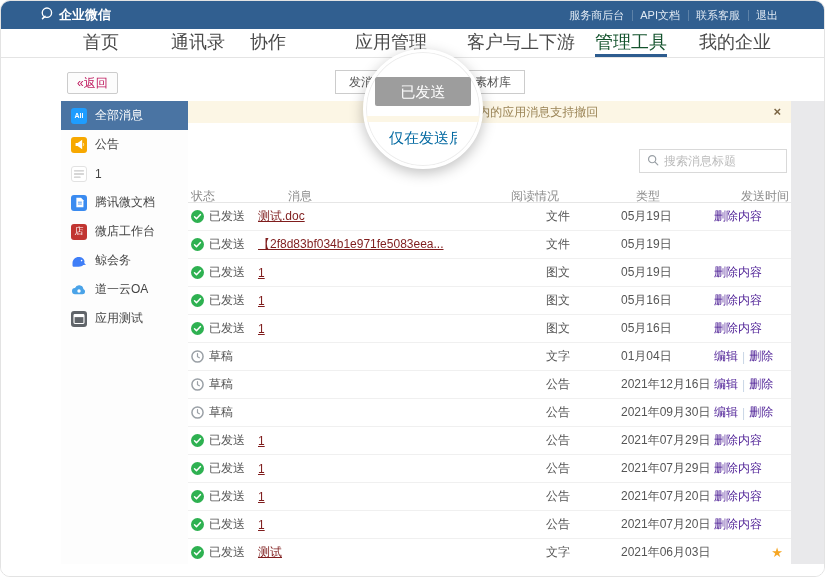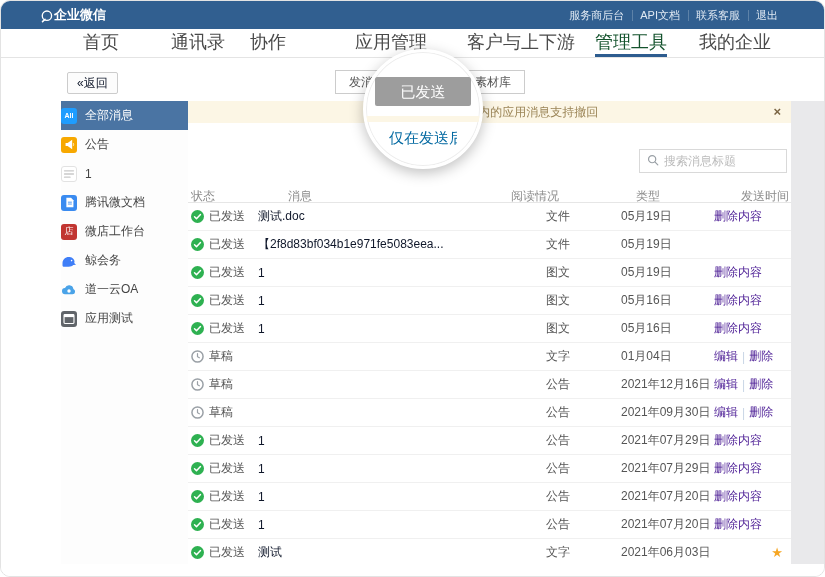--- a/index.html
+++ b/index.html
@@ -11,51 +11,51 @@
   .screen {
     position:relative; width:825px; height:577px;
     border-radius:10px; overflow:hidden;
     border:1px solid #e3e3e3; background:#fff;
   }
   
   .topbar {
     height:28px; background:#315f90; display:flex; align-items:center;
     padding:0 38px; color:#fff;
   }
-  .brand { display:flex; align-items:flex-end; font-size:13px; font-weight:bold; }
+  .brand { display:flex; align-items:flex-start; gap:5px; font-size:13px; font-weight:bold; }
   .brand svg { display:block; }
   .top-links { margin-left:auto; display:flex; align-items:center; list-style:none; }
   .top-links li { font-size:11px; color:#dfe8f2; cursor:pointer; padding:0 8px; position:relative; }
   .top-links li + li::before {
     content:""; position:absolute; left:0; top:2px; bottom:2px; width:1px; background:#5d82a8;
   }
   
   .navbar { position:relative; height:29px; background:#fff; border-bottom:1px solid #e4e4e4; }
   .nav-item {
     position:absolute; top:0; height:28px; line-height:26px; font-size:18px;
     color:#4a4a4a; cursor:pointer; white-space:nowrap;text-align:right;
   }
   .nav-item.active { color:#14532d; border-bottom:3px solid #2d5c8f; }
   
   .content { position:relative; height:519px; background:#fff; }
   .back-btn {
     position:absolute; left:66px; top:14px; height:22px; padding:0 9px;
-    font-size:12px; color:#0f172a; background:#fcfcfc; border:1px solid #ccc;
+    font-size:12px; color:#be185d; background:#fcfcfc; border:1px solid #ccc;
     border-radius:2px; line-height:20px; cursor:pointer;
   }
   .tab-group { position:absolute; left:335px; top:12px; display:flex; }
   .tab-btn {
     height:24px; line-height:22px; padding:0 13px; font-size:12px; color:#555;
     background:#fff; border:1px solid #ccc; cursor:pointer; margin-left:-1px;
   }
   .tab-btn.active { background:#9d9d9d; border-color:#9d9d9d; color:#fff; }
   
   .sidebar { position:absolute; left:60px; top:43px; width:127px; height:463px; background:#fdfdfd; }
   .side-item {
-    display:flex; align-items:center; gap:8px; height:29px; 
+    display:flex; align-items:center; gap:8px; height:29px; padding-left:10px;
     font-size:12px; color:#444; cursor:pointer; white-space:nowrap;
   }
   .side-item.active { background:#4a74a3; color:#fff; }
   .s-icon {
     width:16px; height:16px; border-radius:3px; flex:none;
     display:flex; align-items:center; justify-content:center; overflow:hidden;
   }
   .s-icon svg { display:block; }
   .badge-all { font-size:7px; font-weight:bold; color:#fff; line-height:1; }
   .shop-ch { font-size:9px; color:#fff; line-height:1; }
@@ -84,21 +84,21 @@
     align-items:center; padding-left:3px;
   }
   .thead {
     position:absolute; top:78px; left:0; right:0; height:24px;
     font-size:12px; color:#8c8c8c; border-bottom:1px solid #e6e6e6; background:#fff;gap:30px;
   }
   .rows { position:absolute; top:102px; left:0; right:0; bottom:0; }
   .t-row { height:28px; border-bottom:1px solid #f0f0f0; font-size:12px; color:#555; }
   .cell-status { display:flex; align-items:center; gap:5px; }
   .cell-status svg { flex:none; display:block; }
-  .cell-msg { color:#0f172a; white-space:nowrap; overflow:hidden; }
+  .cell-msg { color:#7f1d1d; white-space:nowrap; overflow:hidden;text-decoration:underline; }
   .cell-actions { display:flex; align-items:center; }
   .cell-actions .lnk { color:#4c1d95; cursor:pointer; white-space:nowrap; }
   .cell-actions .sep { color:#c9d6e6; margin:0 4px; }
   .star { margin-left:auto; padding-right:8px; color:#f6a623; font-size:13px; cursor:pointer; }
   .filter-wrap { margin-left:auto; padding-right:8px; display:flex; align-items:center; cursor:pointer; }
   
   .gray-strip { position:absolute; left:790px; top:43px; width:35px; height:463px; background:#e9e9eb; }
   
   .loupe {
     position:absolute; left:362px; top:48px; width:120px; height:120px;

